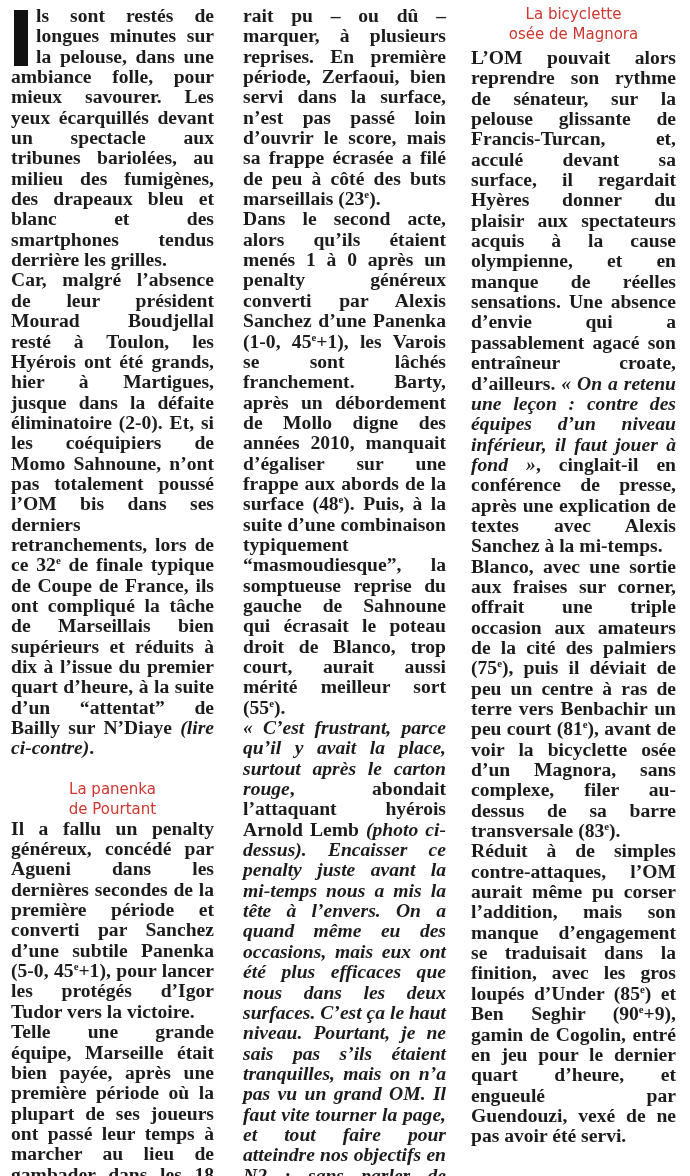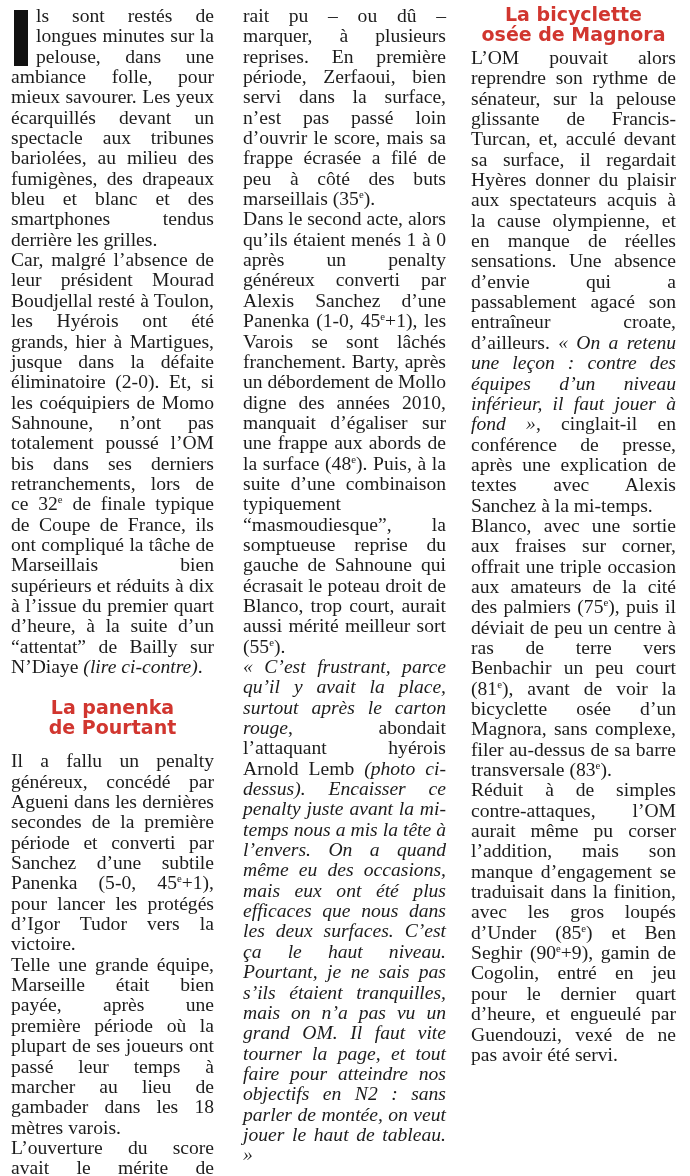--- a/index.html
+++ b/index.html
@@ -10,50 +10,50 @@
     }
     .col {
       position: absolute; top: 6px;
       font-size: 19.6px; line-height: 20.35px;
       text-align: justify;
       hyphens: manual;
     }
     .col1 { left: 11px; width: 203px; }
     .col2 { left: 243px; width: 203px; }
     .col3 { left: 471px; width: 205px; }
-    .col p { margin: 0; }
+    .col p { margin: 0; font-weight: bold; }
     .dropcap {
       float: left; width: 14px; height: 56px; background: #111;
       margin: 4px 8px 0 3px;
     }
     .subhead {
       font-family: "DejaVu Sans", "Liberation Sans", sans-serif;
-      font-weight: bold; color: #d1362f; text-align: center;
-      font-size: 19px; line-height: 20px; margin: 0;
+      font-weight: normal; color: #d1362f; text-align: center;
+      font-size: 15px; line-height: 20px; margin: 0;
     }
-    .col1 .subhead { margin-top: 20px; margin-bottom: 14px; }
+    .col1 .subhead { margin-top: 20px; margin-bottom: 0; }
     .col3 .subhead { margin-top: -2px; margin-bottom: 4px; }
     em { font-style: italic; }
     sup { font-size: 0.55em; line-height: 0; vertical-align: 0.65em; }
   </style>
 </head>
 <body>
 
 <div class="col col1">
   <p><span class="dropcap"></span><span>ls sont restés de longues minutes sur la pelouse, dans une ambiance folle, pour mieux savourer. Les yeux écarquillés devant un spectacle aux tribunes bariolées, au milieu des fumigènes, des drapeaux bleu et blanc et des smartphones tendus derrière les grilles.</span></p>
   <p><span>Car, malgré l’absence de leur président Mourad Boudjellal resté à Toulon, les Hyérois ont été grands, hier à Martigues, jusque dans la défaite éliminatoire (2-0). Et, si les coéquipiers de Momo Sahnoune, n’ont pas totalement poussé l’OM bis dans ses derniers retranchements, lors de ce 32</span><sup>e</sup><span> de finale typique de Coupe de France, ils ont compliqué la tâche de Marseillais bien supérieurs et réduits à dix à l’issue du premier quart d’heure, à la suite d’un “attentat” de Bailly sur N’Diaye </span><em>(lire ci-contre)</em><span>.</span></p>
   <h3 class="subhead"><span>La panenka</span><br><span>de Pourtant</span></h3>
   <p><span>Il a fallu un penalty généreux, concédé par Agueni dans les dernières secondes de la première période et converti par Sanchez d’une subtile Panenka (5-0, 45</span><sup>e</sup><span>+1), pour lancer les protégés d’Igor Tudor vers la victoire.</span></p>
   <p>Telle une grande équipe, Marseille était bien payée, après une première période où la plupart de ses joueurs ont passé leur temps à marcher au lieu de gambader dans les 18 mètres varois.</p>
   <p>L’ouverture du score avait le mérite de décomplexer totalement les Hyérois, qui acceptaient alors le déséquilibre et se découvraient en seconde période, afin de s’offrir une part de rêve supplémentaire.</p>
 
 </div>
 
 <div class="col col2">
-  <p><span>rait pu – ou dû – marquer, à plusieurs reprises. En première période, Zerfaoui, bien servi dans la surface, n’est pas passé loin d’ouvrir le score, mais sa frappe écrasée a filé de peu à côté des buts marseillais (35</span><sup>e</sup><span>).</span></p>
+  <p><span>rait pu – ou dû – marquer, à plusieurs reprises. En première période, Zerfaoui, bien servi dans la surface, n’est pas passé loin d’ouvrir le score, mais sa frappe écrasée a filé de peu à côté des buts marseillais (23</span><sup>e</sup><span>).</span></p>
   <p><span>Dans le second acte, alors qu’ils étaient menés 1 à 0 après un penalty généreux converti par Alexis Sanchez d’une Panenka (1-0, 45</span><sup>e</sup><span>+1), les Varois se sont lâchés franchement. Barty, après un débordement de Mollo digne des années 2010, manquait d’égaliser sur une frappe aux abords de la surface (48</span><sup>e</sup><span>). Puis, à la suite d’une combinaison typiquement “masmoudiesque”, la somptueuse reprise du gauche de Sahnoune qui écrasait le poteau droit de Blanco, trop court, aurait aussi mérité meilleur sort (55</span><sup>e</sup><span>).</span></p>
   <p><em>« C’est frustrant, parce qu’il y avait la place, surtout après le carton rouge</em><span>, abondait l’attaquant hyérois Arnold Lemb </span><em>(photo ci-dessus). Encaisser ce penalty juste avant la mi-temps nous a mis la tête à l’envers. On a quand même eu des occasions, mais eux ont été plus efficaces que nous dans les deux surfaces. C’est ça le haut niveau. Pourtant, je ne sais pas s’ils étaient tranquilles, mais on n’a pas vu un grand OM. Il faut vite tourner la page, et tout faire pour atteindre nos objectifs en N2 : sans parler de montée, on veut jouer le haut de tableau. »</em></p>
 </div>
 
 <div class="col col3">
   <h3 class="subhead"><span>La bicyclette</span><br><span>osée de Magnora</span></h3>
   <p><span>L’OM pouvait alors reprendre son rythme de sénateur, sur la pelouse glissante de Francis-Turcan, et, acculé devant sa surface, il regardait Hyères donner du plaisir aux spectateurs acquis à la cause olympienne, et en manque de réelles sensations. Une absence d’envie qui a passablement agacé son entraîneur croate, d’ailleurs. </span><em>« On a retenu une leçon : contre des équipes d’un niveau inférieur, il faut jouer à fond »</em><span>, cinglait-il en conférence de presse, après une explication de textes avec Alexis Sanchez à la mi-temps.</span></p>
   <p><span>Blanco, avec une sortie aux fraises sur corner, offrait une triple occasion aux amateurs de la cité des palmiers (75</span><sup>e</sup><span>), puis il déviait de peu un centre à ras de terre vers Benbachir un peu court (81</span><sup>e</sup><span>), avant de voir la bicyclette osée d’un Magnora, sans complexe, filer au-dessus de sa barre transversale (83</span><sup>e</sup><span>).</span></p>
   <p><span>Réduit à de simples contre-attaques, l’OM aurait même pu corser l’addition, mais son manque d’engagement se traduisait dans la finition, avec les gros loupés d’Under (85</span><sup>e</sup><span>) et Ben Seghir (90</span><sup>e</sup><span>+9), gamin de Cogolin, entré en jeu pour le dernier quart d’heure, et engueulé par Guendouzi, vexé de ne pas avoir été servi.</span></p>
 </div>

